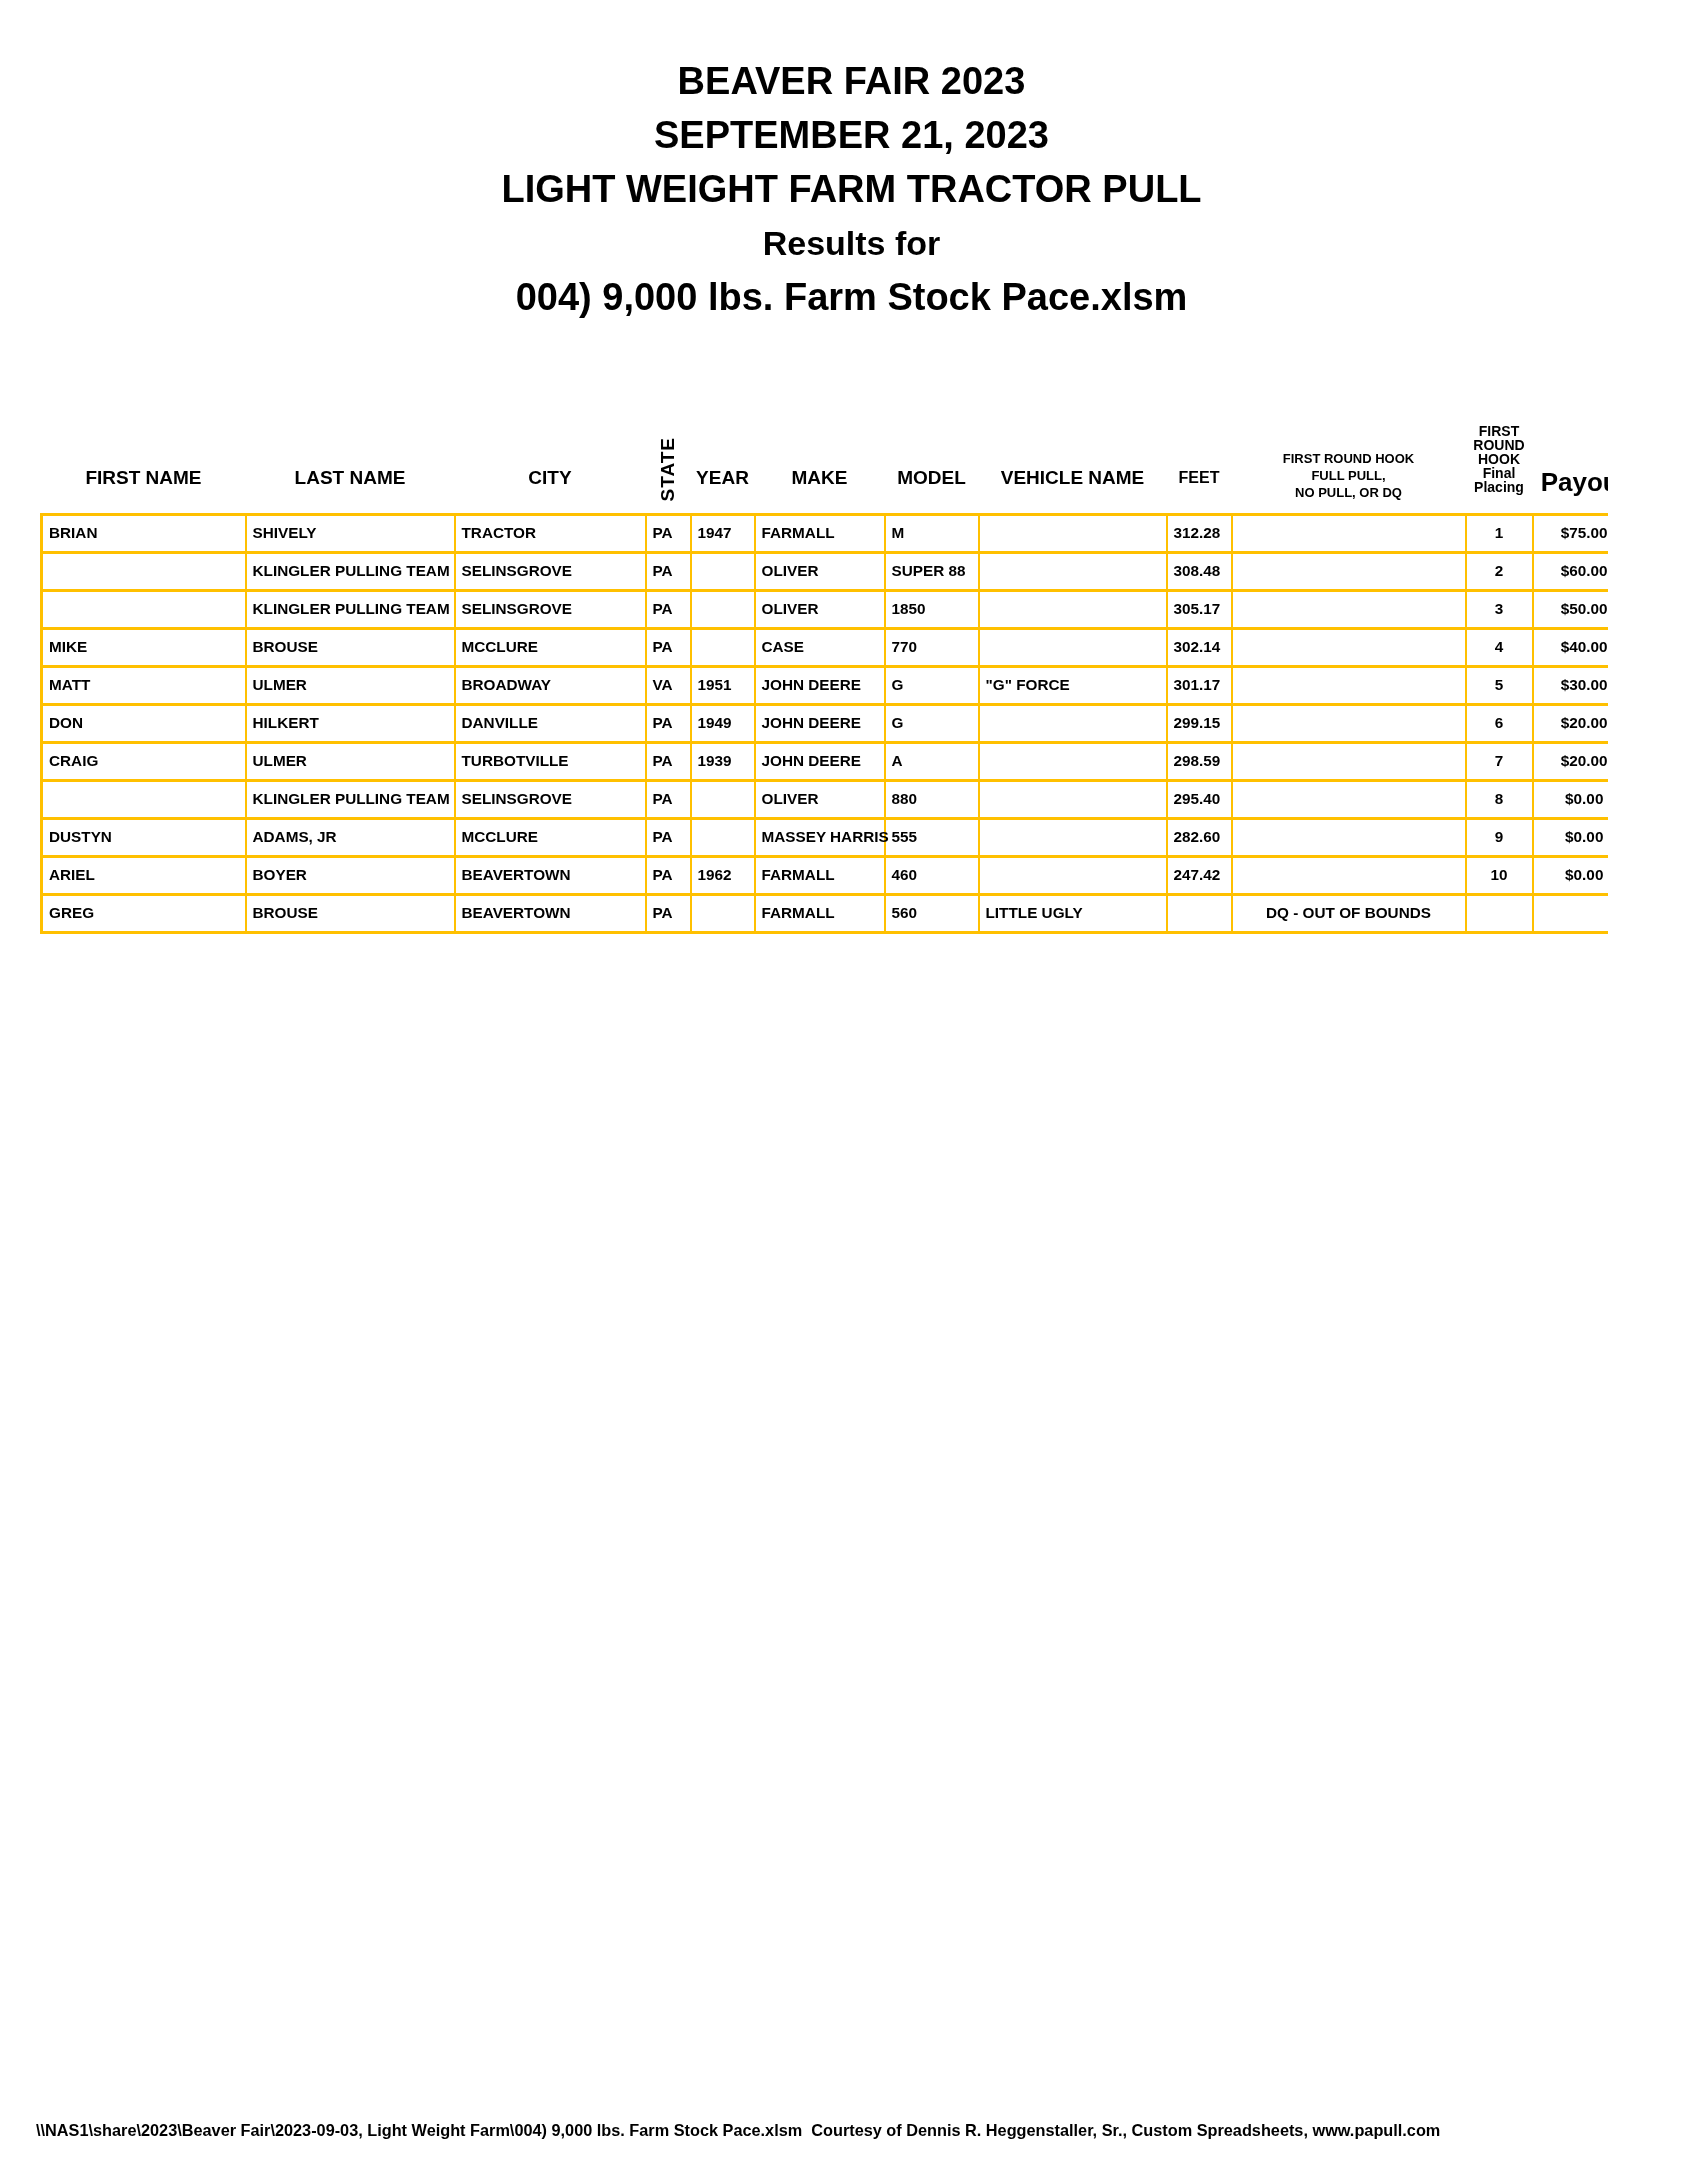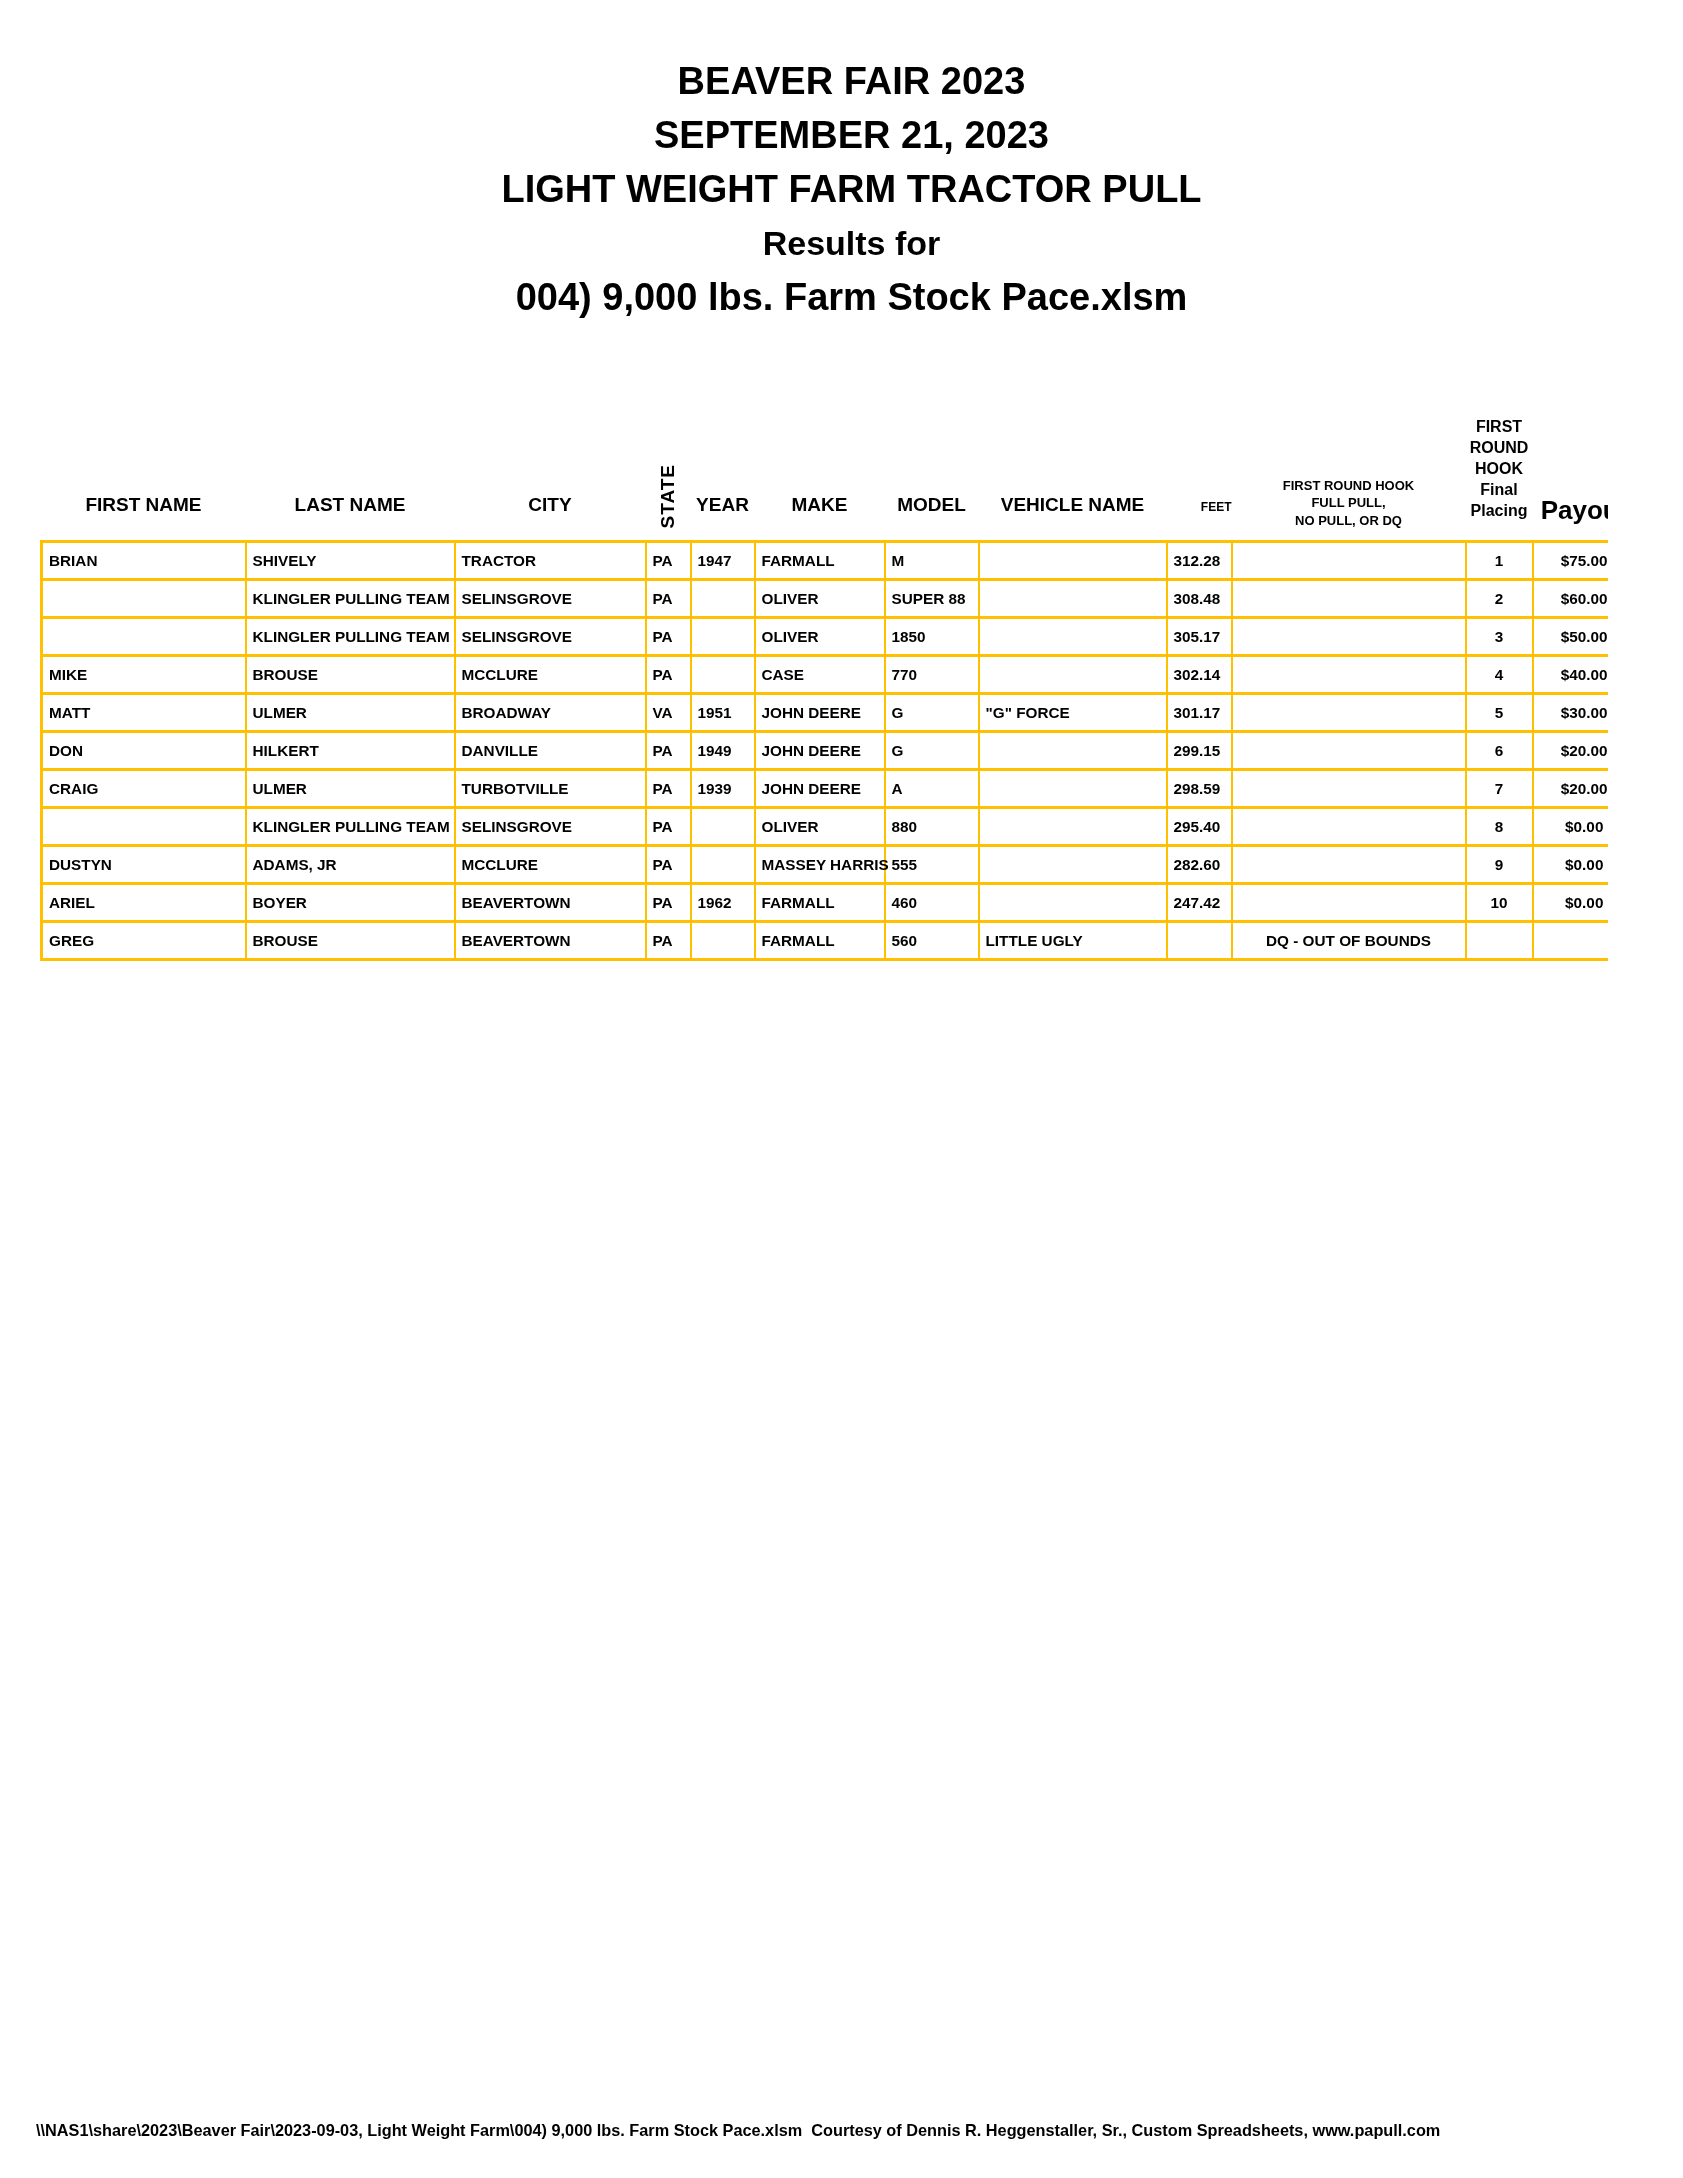--- a/index.html
+++ b/index.html
@@ -43,23 +43,23 @@
     vertical-align: bottom;
     text-align: center;
     font-weight: bold;
     font-size: 19px;
     line-height: 1.08;
     padding: 0 0 24px 0;
     border: none;
     overflow: visible;
     white-space: nowrap;
   }
-  .results-table th.th-feet    { font-size: 12px; padding-bottom: 26px; text-align: right; }
+  .results-table th.th-feet    { font-size: 16px; padding-bottom: 26px; }
   .results-table th.th-hook    { font-size: 13px; line-height: 17.3px; white-space: pre-line; padding-bottom: 11px; }
-  .results-table th.th-placing { font-size: 16px; line-height: 21px; white-space: pre-line; padding-bottom: 19px; }
+  .results-table th.th-placing { font-size: 14px; line-height: 14px; white-space: pre-line; padding-bottom: 19px; }
   .results-table th.th-payout  { font-size: 26px; padding-bottom: 16px; text-align: center; }
   .results-table th.th-state   { padding-bottom: 7px; }
   .th-state .vert {
     display: inline-block;
     writing-mode: vertical-rl;
     transform: rotate(180deg);
     font-size: 19px;
     letter-spacing: 1px;
   }
 

